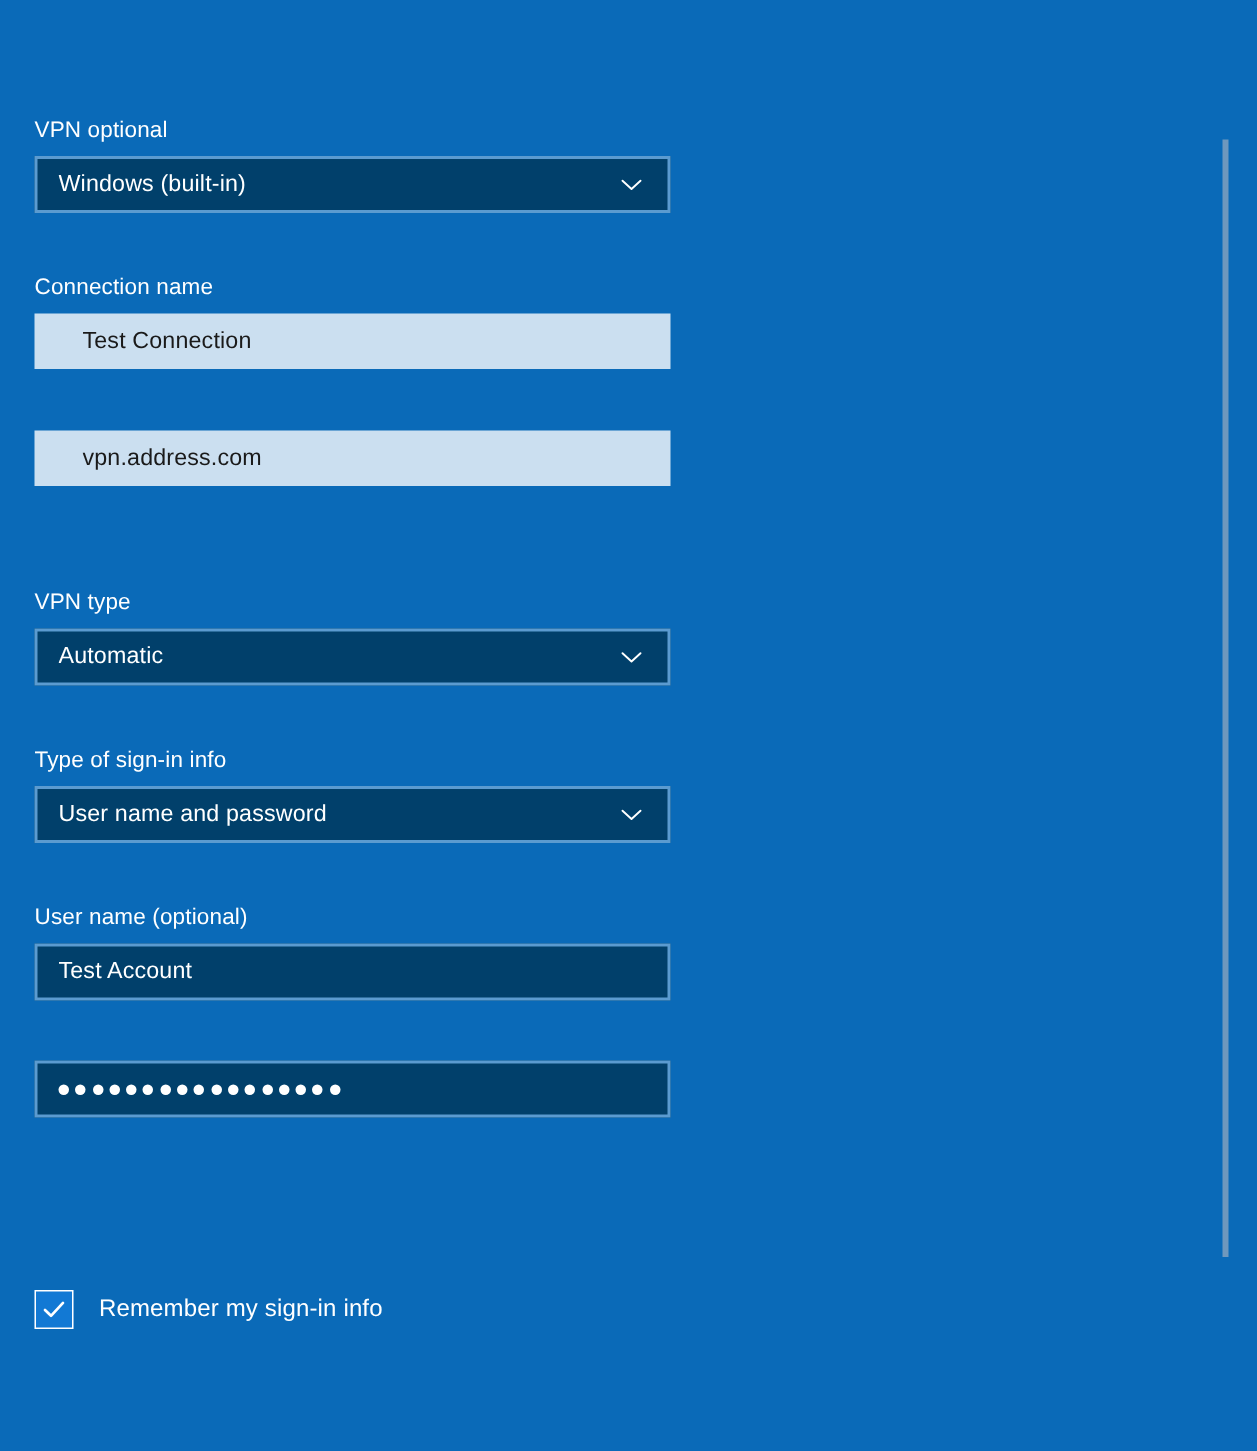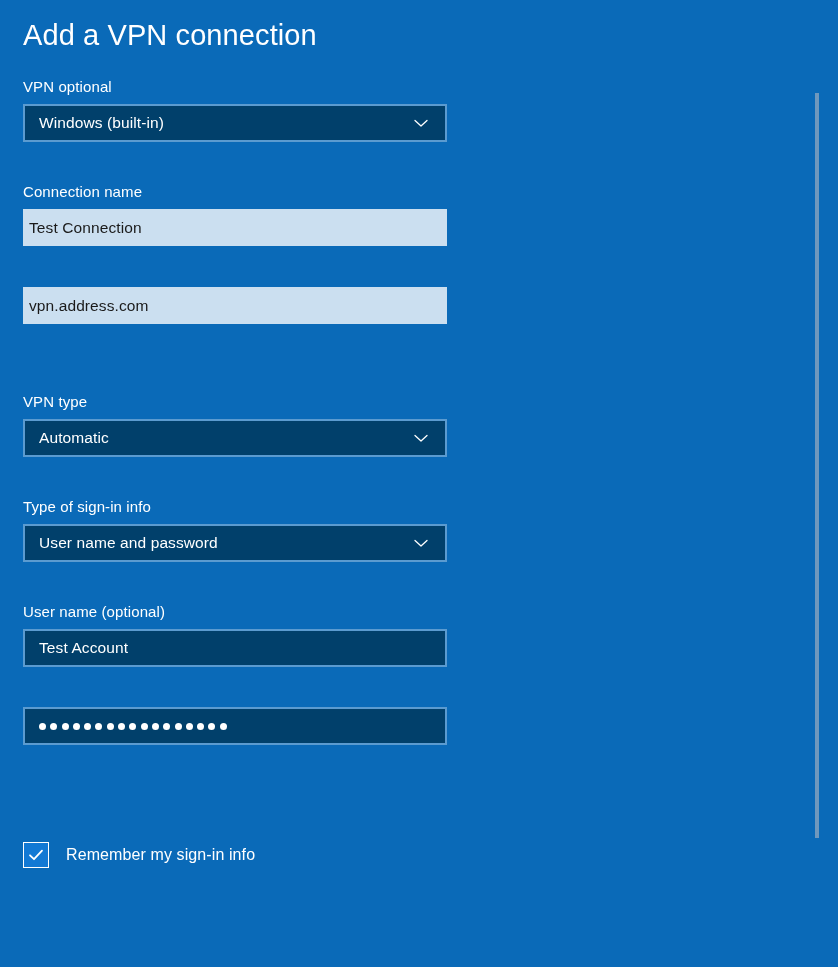--- a/index.html
+++ b/index.html
@@ -76,21 +76,21 @@
     margin-right: 4px;
   }
   .chevron svg { display: block; }
 
   
   .control.light {
     background: #cbdff0;
     border: none;
     height: 37px;
     color: #1a1a1a;
-    padding-left: 6px;
+    padding-left: 32px;
     font-size: 15.5px;
   }
 
   
   .dots {
     display: flex;
     align-items: center;
     gap: 4.3px;
   }
   .dots i {
@@ -98,21 +98,21 @@
     width: 7px;
     height: 7px;
     border-radius: 50%;
     background: #ffffff;
   }
 
   
   .check-row {
     position: absolute;
     left: 23px;
-    top: 842px;
+    top: 860px;
     display: flex;
     align-items: center;
   }
   .checkbox {
     box-sizing: border-box;
     width: 26px;
     height: 26px;
     background: #1279d4;
     border: 1.6px solid #ffffff;
     display: flex;
@@ -174,21 +174,20 @@
     width: 4px;
     height: 745px;
     background: #6f98bd;
   }
 </style>
 </head>
 <body>
 
 <div class="page">
 
-  <div class="page-title">Add a VPN connection</div>
 
   <div class="field" style="top:77px">
     <div class="field-label">VPN optional</div>
     <div class="control">
       <span class="value">Windows (built-in)</span>
       <span class="chevron">
         <svg width="20" height="20" viewBox="0 0 20 20">
             <path d="M4 7.5 L10 13 L16 7.5" fill="none" stroke="#ffffff" stroke-width="1.3" stroke-linecap="round" stroke-linejoin="round"></path>
           </svg>
       </span>

